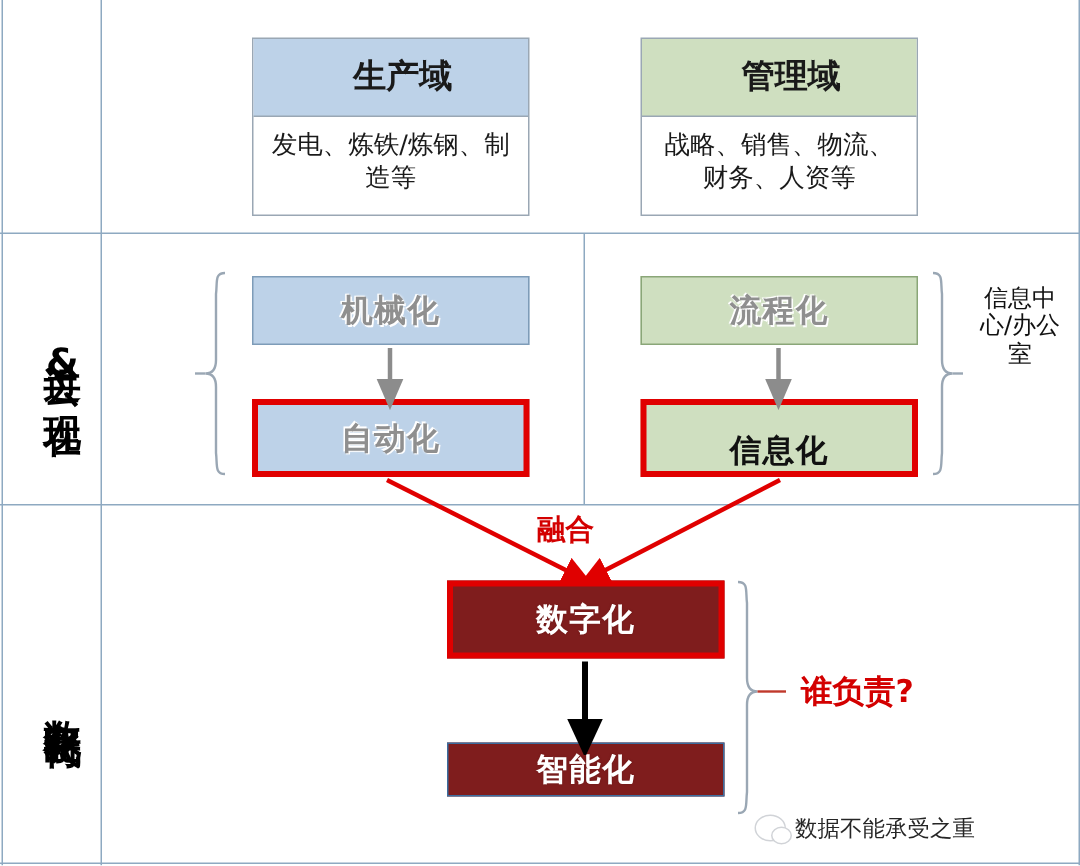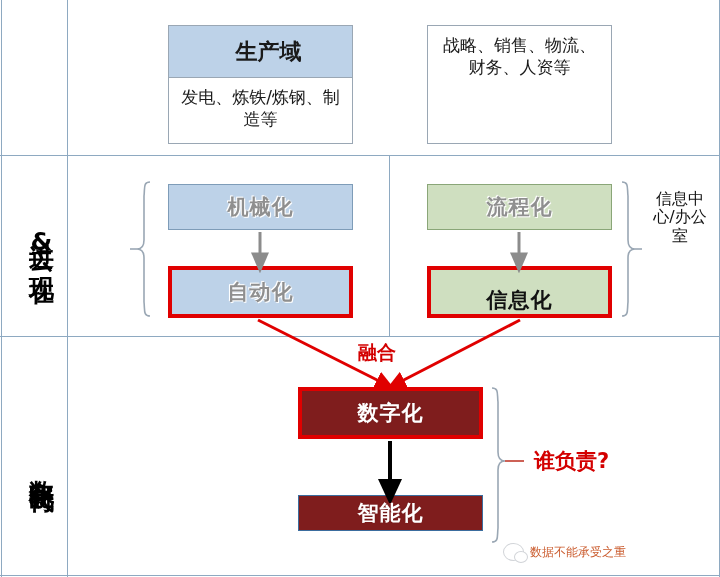--- a/index.html
+++ b/index.html
@@ -77,22 +77,22 @@
   #label-prod-dept{left:82px;top:182px;width:56px;}
   #label-info-dept{left:652px;top:190px;width:56px;}
 
   .red-note{position:absolute;color:#d30000;font-weight:bold;}
   #note-fusion{left:358px;top:340px;font-size:19px;}
   #note-who{left:534px;top:447px;font-size:21px;}
 
   
   #watermark{
     position:absolute;left:503px;top:543px;
-    display:flex;align-items:center;gap:6px;
-    color:#c2410c;font-size:12px;opacity:.85;
+    display:flex;gap:6px;
+    color:#000000;font-size:15px;opacity:.85;
   }
   #watermark .wm-icon{
     width:19px;height:16px;border-radius:50%;
     border:1.5px solid #c9ccd1;position:relative;display:inline-block;
   }
   #watermark .wm-icon::after{
     content:"";position:absolute;right:-5px;bottom:-3px;
     width:12px;height:10px;border-radius:50%;border:1.5px solid #c9ccd1;background:#fff;
   }
 </style>
@@ -110,20 +110,21 @@
   <div class="vline" style="left:389px;top:156px;height:180px;background:#8ea9c1;"></div>
 
   <div class="era-label" id="era-past">过去&amp;现在</div>
   <div class="era-label" id="era-digital">数字化时代</div>
 
   <div class="domain-card" id="card-production">
     <div class="dc-head">生产域</div>
     <div class="dc-body">发电、炼铁/炼钢、制造等</div>
   </div>
   <div class="domain-card" id="card-management">
+    <div class="dc-head">管理域</div>
     <div class="dc-body">战略、销售、物流、财务、人资等</div>
   </div>
 
   <div class="sbox blue-light" id="box-mech">
     <span class="ghost-text">机械化</span>
   </div>
   <div class="sbox blue-light redborder" id="box-auto">
     <span class="ghost-text">自动化</span>
   </div>
   <div class="sbox green-light" id="box-process">

